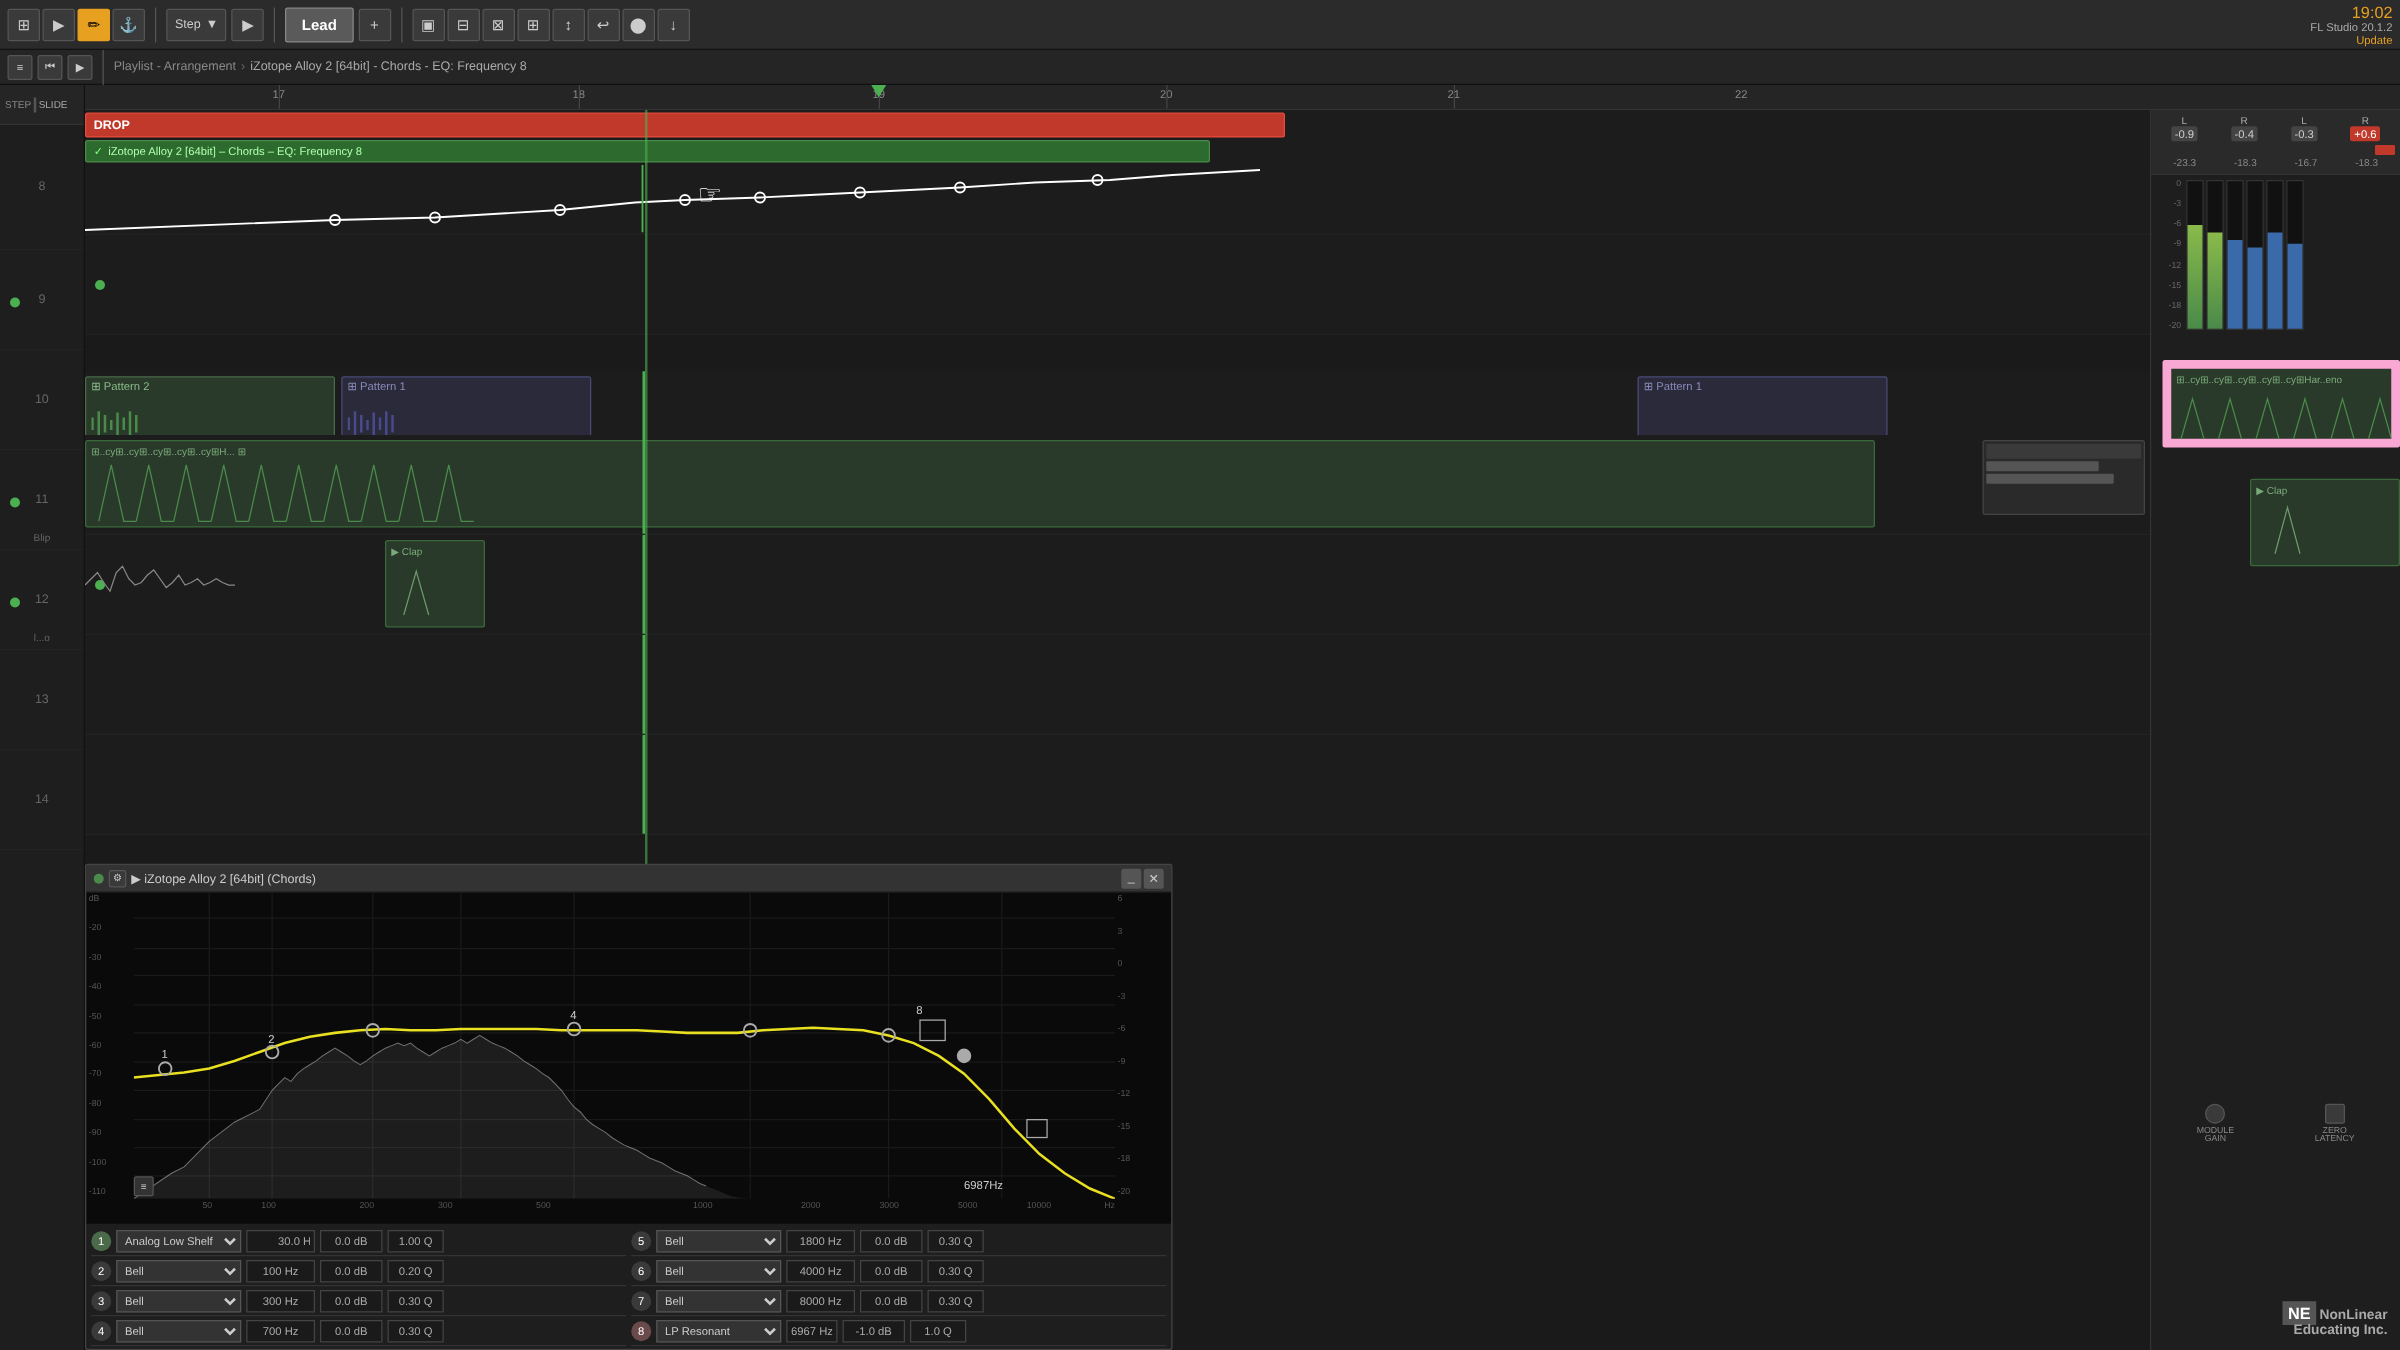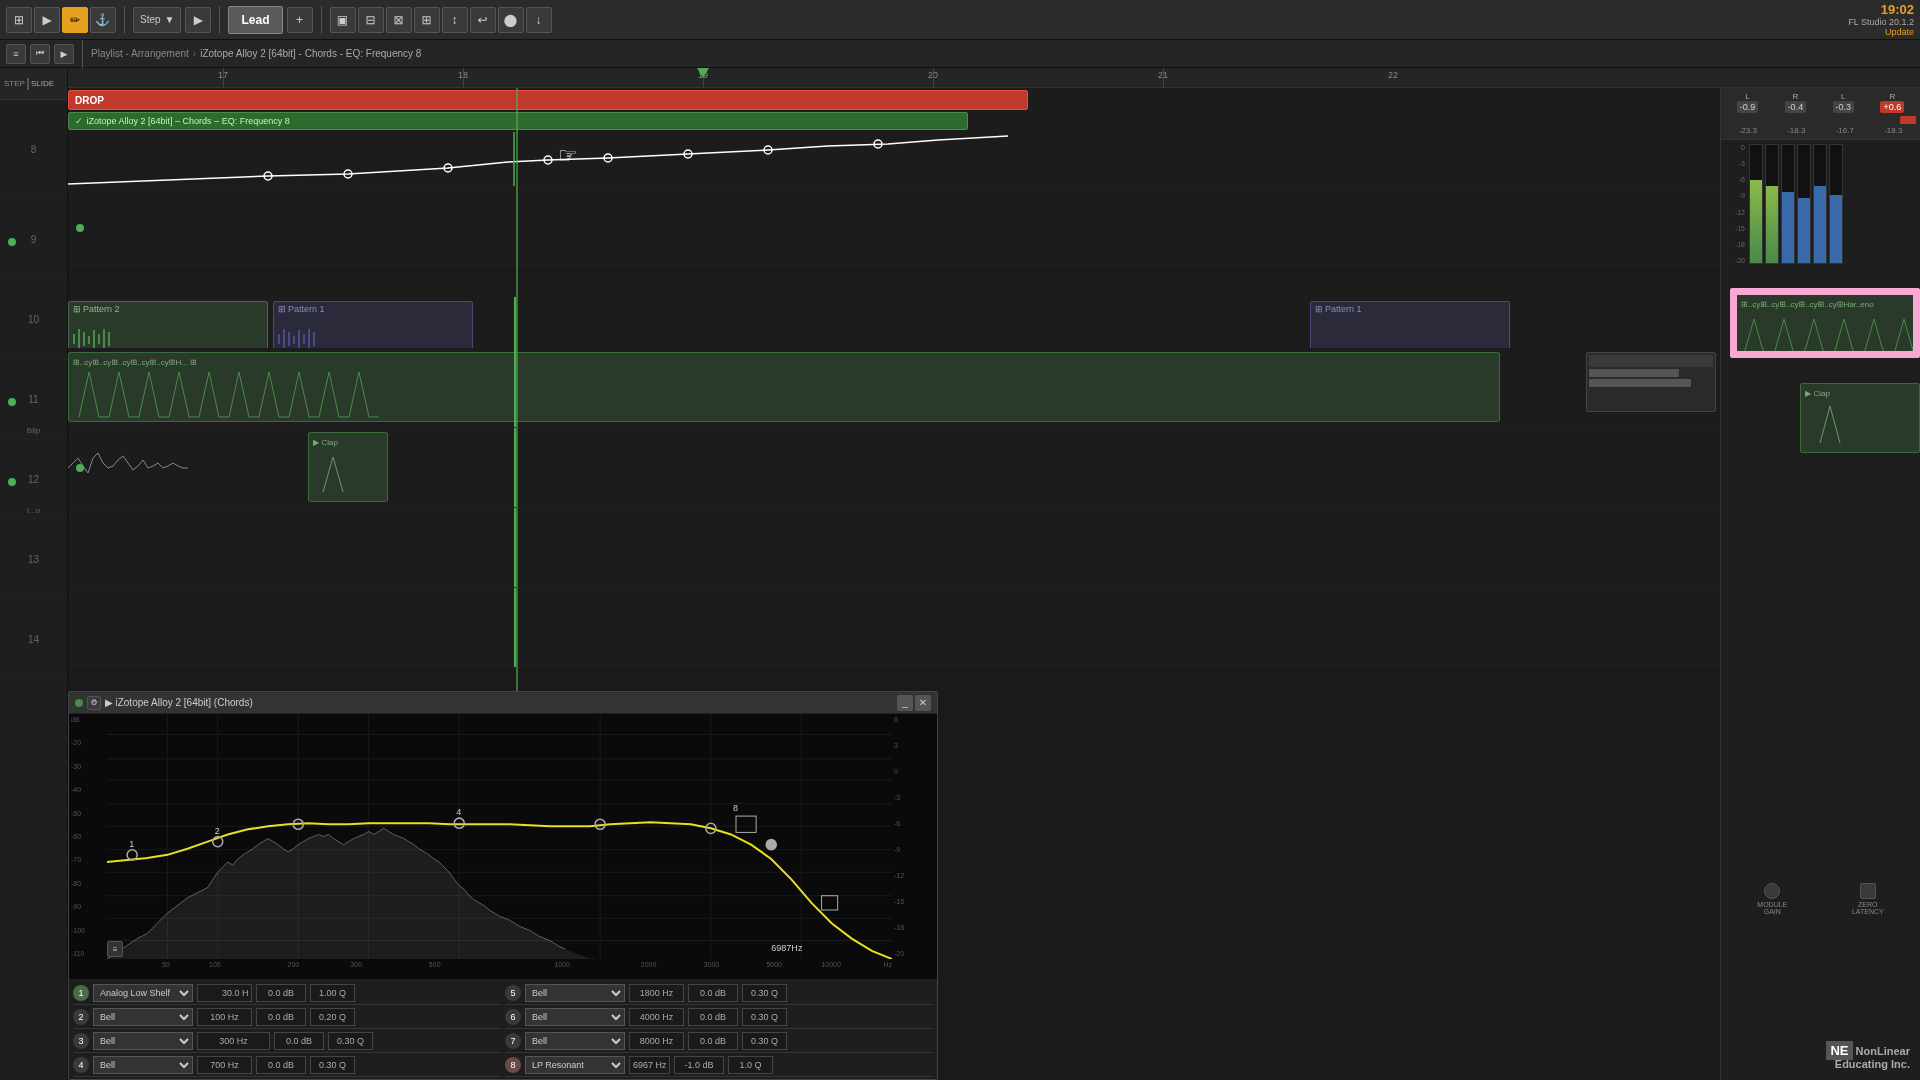--- a/index.html
+++ b/index.html
@@ -63,21 +63,21 @@
       margin-left: auto;
       display: flex;
       flex-direction: column;
       align-items: flex-end;
       font-size: 9px;
       color: #aaa;
     }
     .fl-time {
       font-size: 13px;
       color: #e8a020;
-      font-weight: bold;
+      font-weight: normal;
     }
 
     
     #second-toolbar {
       height: 28px;
       background: #252525;
       display: flex;
       align-items: center;
       padding: 0 6px;
       gap: 4px;
@@ -868,21 +868,21 @@
                     <input class="band-value" value="100 Hz" style="width: 55px;">
                     <input class="band-value" value="0.0 dB" style="width: 50px;">
                     <input class="band-value" value="0.20 Q" style="width: 45px;">
                   </div>
 
                   <div class="eq-band-row">
                     <div class="band-num">3</div>
                     <select class="band-type-select">
                       <option>Bell</option>
                     </select>
-                    <input class="band-value" value="300 Hz" style="width: 73px;">
+                    <input class="band-value" value="300 Hz" style="width: 55px;">
                     <input class="band-value" value="0.0 dB" style="width: 50px;">
                     <input class="band-value" value="0.30 Q" style="width: 45px;">
                   </div>
 
                   <div class="eq-band-row">
                     <div class="band-num">4</div>
                     <select class="band-type-select">
                       <option>Bell</option>
                     </select>
                     <input class="band-value" value="700 Hz" style="width: 55px;">

